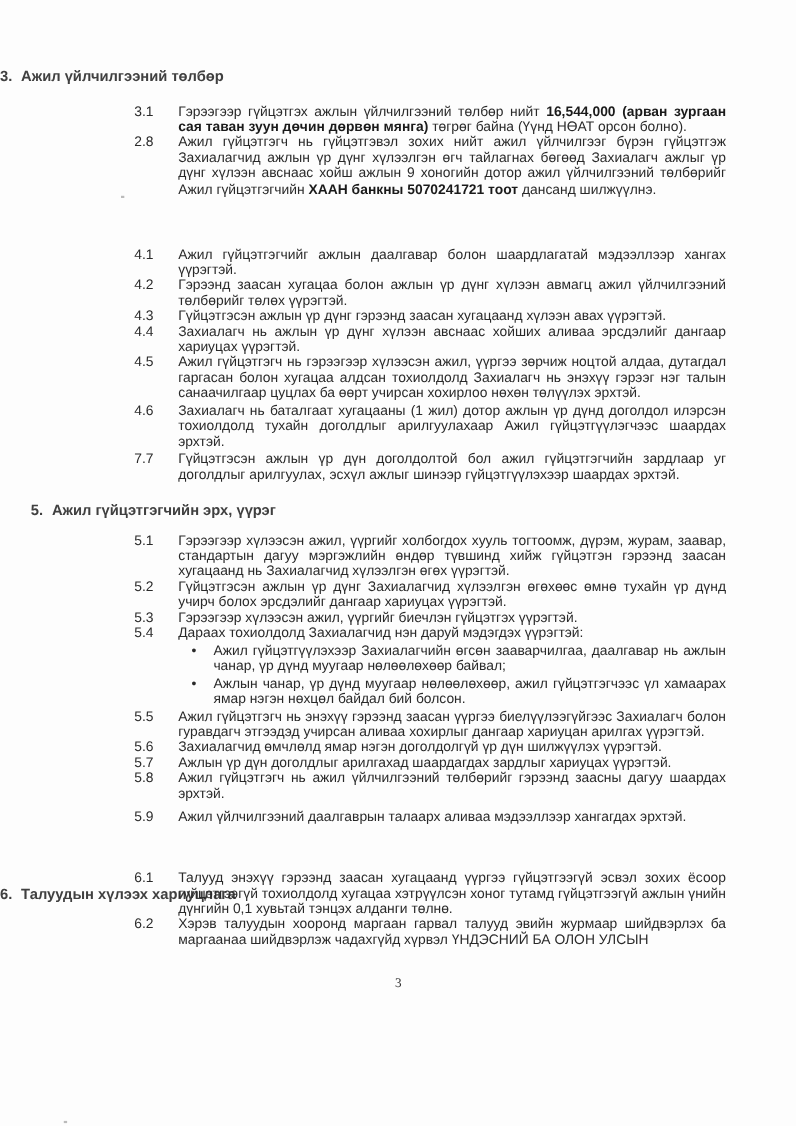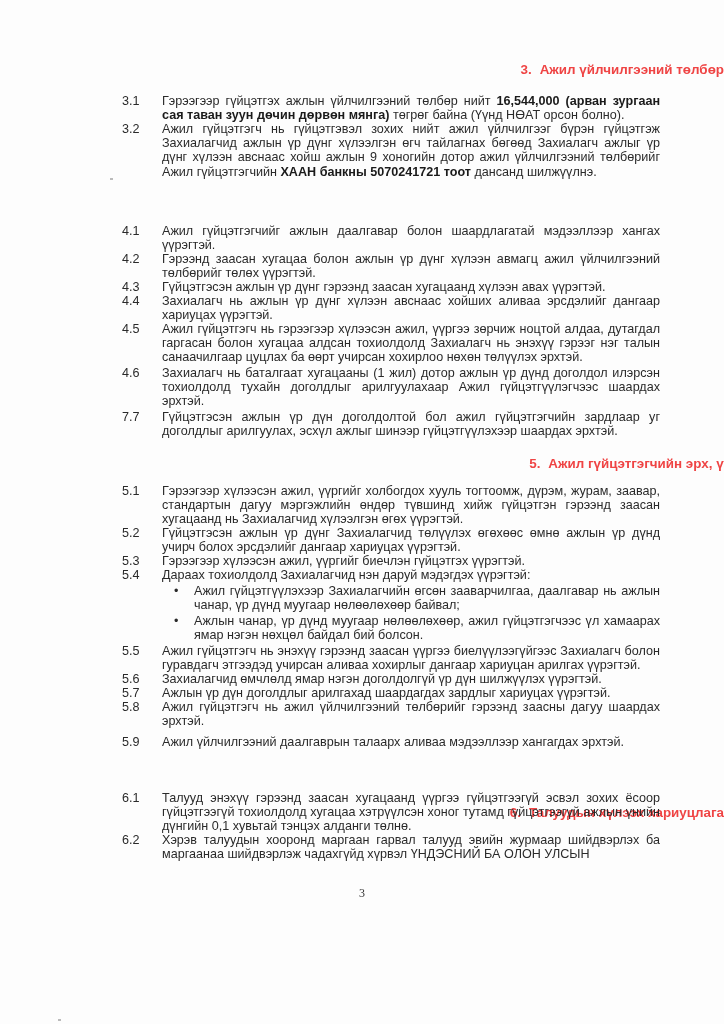--- a/index.html
+++ b/index.html
@@ -1,18 +1,18 @@
 <!DOCTYPE html>
 <html><head>
 <meta charset="utf-8">
 <style>
   html, body { margin: 0; padding: 0; background: #ffffff; }
   body { width: 724px; height: 1024px; position: relative; overflow: hidden; font-family: "Liberation Sans", sans-serif; color: #1e1e1e; }
   .page { position: absolute; left: 0; top: 0; width: 724px; height: 1024px; background: #fdfdfd; }
-  .section-title { position: absolute; left: 0; width: 724px; text-align: right; font-weight: bold; font-size: 13.4px; color: #ef4444; }
+  .section-title { position: absolute; left: 0; width: 724px; text-align: left; font-weight: bold; font-size: 13.4px; color: #404040; }
   .section-title .num { margin-right: 8px; }
   .item { position: absolute; left: 122px; width: 538px; font-size: 12.6px; line-height: 14.2px; color: #2a2a2a; }
   .item .inum { position: absolute; left: 0; top: 0; }
   .item .itext { position: absolute; left: 40px; width: 498px; text-align: justify; }
   .item b { color: #1a1a1a; }
   .bullet { position: absolute; left: 162px; width: 498px; font-size: 12.6px; line-height: 14.2px; color: #2a2a2a; }
   .bullet .dot { position: absolute; left: 12px; top: 0; }
   .bullet .btext { position: absolute; left: 32px; width: 466px; text-align: justify; }
   .page-number { position: absolute; left: 0; width: 724px; top: 886px; text-align: center; font-family: "Liberation Serif", serif; font-size: 12px; color: #333; }
   .speck { position: absolute; width: 3px; height: 2px; background: #bbb; }
@@ -25,21 +25,21 @@
   <div class="section-title" style="top:62px;">
     <span class="num">3.</span><span>Ажил үйлчилгээний төлбөр</span>
   </div>
 
   <div class="item" style="top:94px;">
     <span class="inum">3.1</span>
     <span class="itext"><span>Гэрээгээр гүйцэтгэх ажлын үйлчилгээний төлбөр нийт </span><b>16,544,000 (арван зургаан сая таван зуун дөчин дөрвөн мянга)</b><span> төгрөг байна (Үүнд НӨАТ орсон болно).</span></span>
   </div>
 
   <div class="item" style="top:122px;">
-    <span class="inum">3.2</span>
+    <span class="inum">2.8</span>
     <span class="itext"><span>Ажил гүйцэтгэгч нь гүйцэтгэвэл зохих нийт ажил үйлчилгээг бүрэн гүйцэтгэж Захиалагчид ажлын үр дүнг хүлээлгэн өгч тайлагнах бөгөөд Захиалагч ажлыг үр дүнг хүлээн авснаас хойш ажлын 9 хоногийн дотор ажил үйлчилгээний төлбөрийг Ажил гүйцэтгэгчийн </span><b>ХААН банкны 5070241721 тоот</b><span> дансанд шилжүүлнэ.</span></span>
   </div>
 
 
   <div class="item" style="top:224px;">
     <span class="inum">4.1</span>
     <span class="itext">Ажил гүйцэтгэгчийг ажлын даалгавар болон шаардлагатай мэдээллээр хангах үүрэгтэй.</span>
   </div>
   <div class="item" style="top:252px;">
     <span class="inum">4.2</span>
@@ -69,21 +69,21 @@
   <div class="section-title" style="top:456px;padding-left:28px;">
     <span class="num">5.</span><span>Ажил гүйцэтгэгчийн эрх, үүрэг</span>
   </div>
 
   <div class="item" style="top:484px;">
     <span class="inum">5.1</span>
     <span class="itext">Гэрээгээр хүлээсэн ажил, үүргийг холбогдох хууль тогтоомж, дүрэм, журам, заавар, стандартын дагуу мэргэжлийн өндөр түвшинд хийж гүйцэтгэн гэрээнд заасан хугацаанд нь Захиалагчид хүлээлгэн өгөх үүрэгтэй.</span>
   </div>
   <div class="item" style="top:526px;">
     <span class="inum">5.2</span>
-    <span class="itext">Гүйцэтгэсэн ажлын үр дүнг Захиалагчид төлүүлэх өгөхөөс өмнө ажлын үр дүнд учирч болох эрсдэлийг дангаар хариуцах үүрэгтэй.</span>
+    <span class="itext">Гүйцэтгэсэн ажлын үр дүнг Захиалагчид хүлээлгэн өгөхөөс өмнө тухайн үр дүнд учирч болох эрсдэлийг дангаар хариуцах үүрэгтэй.</span>
   </div>
   <div class="item" style="top:554px;">
     <span class="inum">5.3</span>
     <span class="itext">Гэрээгээр хүлээсэн ажил, үүргийг биечлэн гүйцэтгэх үүрэгтэй.</span>
   </div>
   <div class="item" style="top:568px;">
     <span class="inum">5.4</span>
     <span class="itext">Дараах тохиолдолд Захиалагчид нэн даруй мэдэгдэх үүрэгтэй:</span>
   </div>
   <div class="bullet" style="top:584px;">

